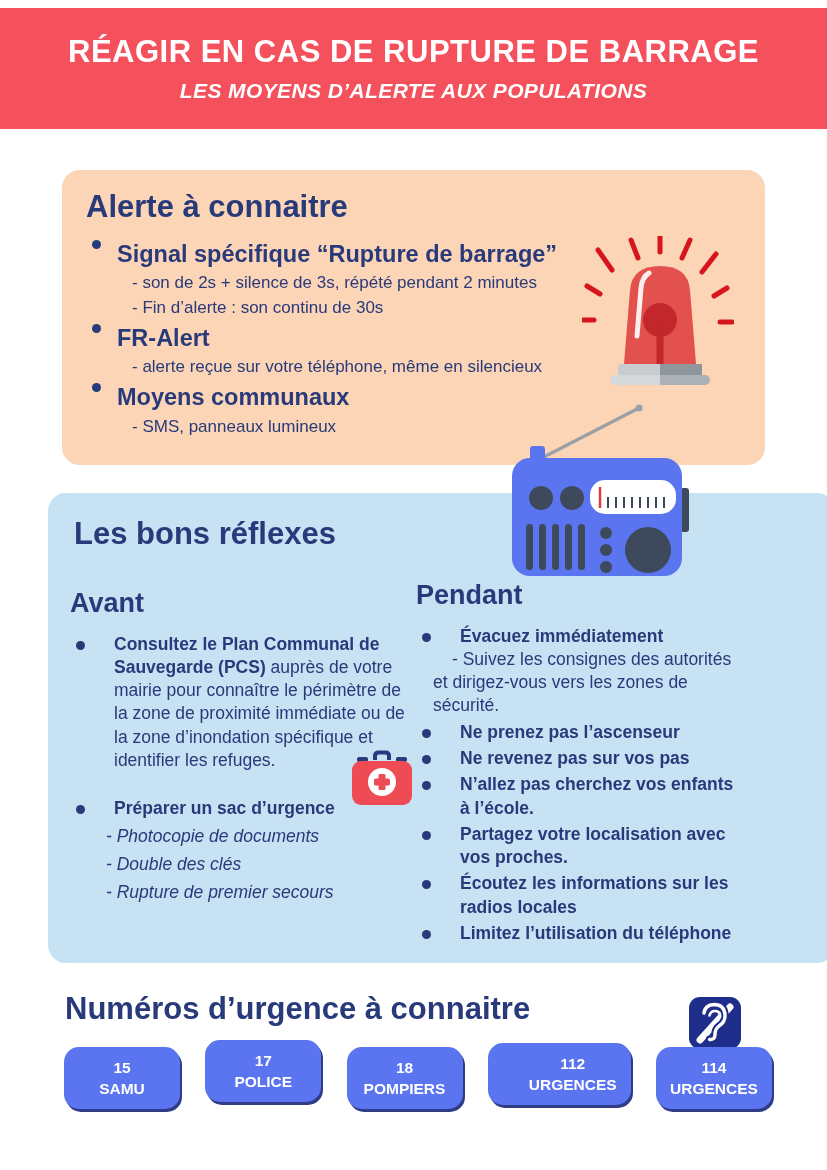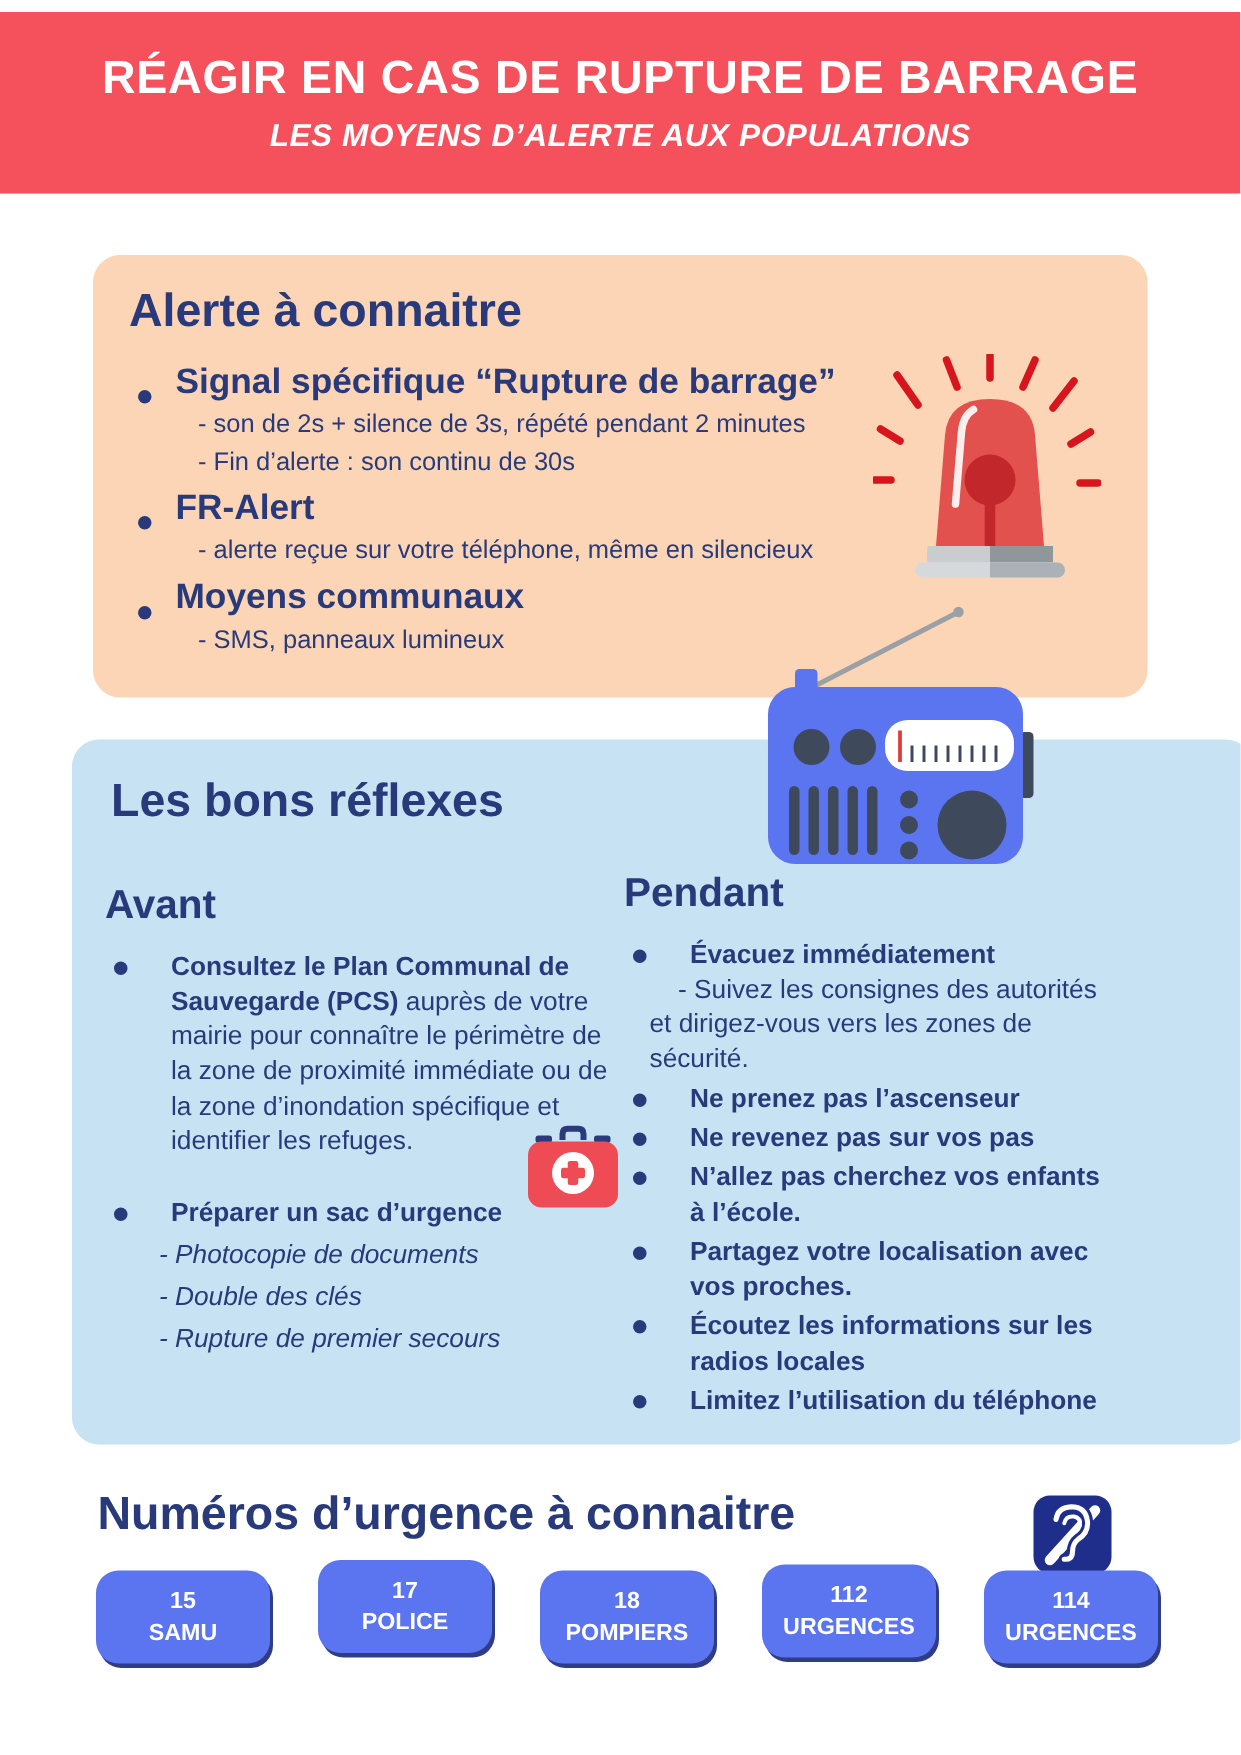--- a/index.html
+++ b/index.html
@@ -20,21 +20,21 @@
   .banner-subtitle{
     color:#fff;font-size:21px;font-weight:700;font-style:italic;letter-spacing:.4px;line-height:1;
   }
   
   .alert-panel{
     position:absolute;left:62px;top:170px;width:703px;height:295px;
     background:#FBD5B5;border-radius:18px;box-sizing:border-box;
     padding:20px 24px 0 24px;
   }
   .alert-heading{font-size:31px;font-weight:700;margin:0 0 16px 0;line-height:1.1;}
-  .alert-item-title{display:flex;align-items:flex-end;margin:4px 0 2px 6px;}
+  .alert-item-title{display:flex;align-items:flex-start;margin:4px 0 2px 6px;}
   .dot{width:9px;height:9px;border-radius:50%;background:#293A7B;flex:0 0 9px;margin-right:16px;}
   .alert-item-title .txt{font-size:23.5px;font-weight:700;line-height:1.25;}
   .alert-sub{margin-left:46px;font-size:17px;font-weight:400;line-height:1.42;}
   
   .reflex-panel{
     position:absolute;left:48px;top:493px;width:787px;height:470px;
     background:#C6E2F3;border-radius:18px;box-sizing:border-box;
   }
   .reflex-heading{font-size:31px;font-weight:700;margin:0;padding:24px 0 0 26px;line-height:1.1;}
   .col{position:absolute;}
@@ -58,21 +58,21 @@
     position:absolute;left:64px;top:1047px;width:708px;
     display:flex;justify-content:space-between;
   }
   .num-btn{
     width:116px;height:62px;background:#5B74EF;border-radius:15px;
     box-shadow:2px 3px 0 #2F3C86;color:#ffffff;
     display:flex;flex-direction:column;align-items:center;justify-content:center;gap:5px;
     font-weight:700;font-size:15.5px;line-height:1;
   }
   .num-btn:nth-child(2){transform:translateY(-7px);}
-  .num-btn:nth-child(4){transform:translateY(-4px);}
+  .num-btn:nth-child(4){transform:translateY(-4px);padding-left:27px;}
   
   .siren{position:absolute;left:582px;top:236px;}
   .radio{position:absolute;left:508px;top:396px;z-index:3;}
   .kit{position:absolute;left:350px;top:748px;}
   .deaf{position:absolute;left:688px;top:996px;}
 </style>
 </head>
 <body>
 
 <header class="banner">

